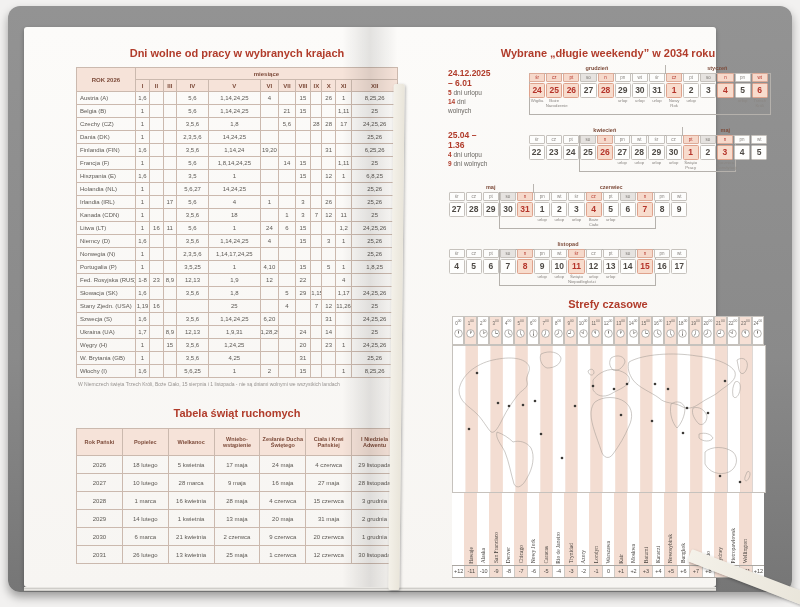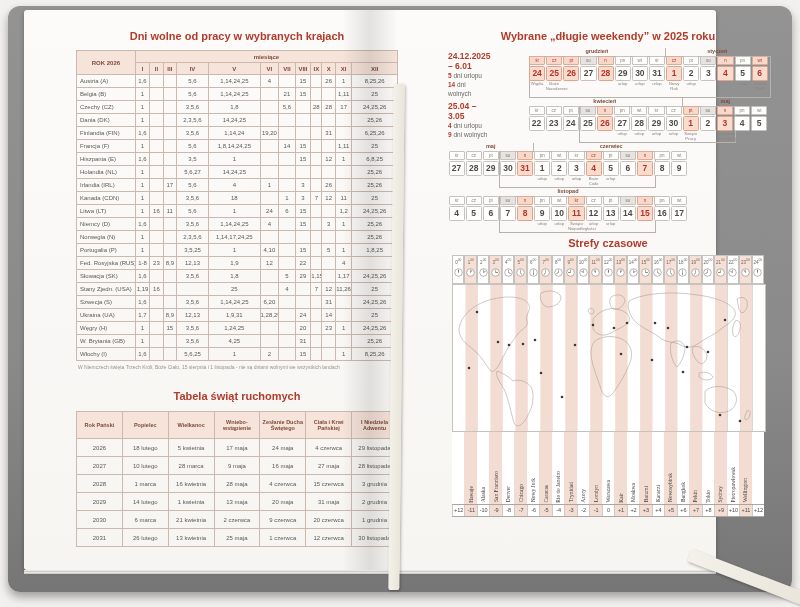--- a/index.html
+++ b/index.html
@@ -1,20 +1,20 @@
 <!DOCTYPE html>
 <html><head>
 <meta charset="utf-8">
 <style>
   html,body{margin:0;padding:0;width:800px;height:607px;overflow:hidden;
     background:#f2f1f0;font-family:"Liberation Sans",sans-serif;}
   .cover{position:absolute;left:8px;top:6px;width:784px;height:586px;
     background:linear-gradient(180deg,#939393 0%,#8a8a8a 60%,#767676 100%);
     border-radius:12px;box-shadow:0 5px 10px rgba(0,0,0,.35);}
-  .pages{position:absolute;left:24px;top:10px;width:692px;height:560px;
+  .pages{position:absolute;left:24px;top:27px;width:692px;height:560px;
     background:linear-gradient(180deg,#fcfbf9,#f7f5f2);border-radius:3px;
     box-shadow:0 2px 4px rgba(0,0,0,.3);}
   .pages:after{content:"";position:absolute;left:46%;top:0;width:8%;height:100%;
     background:linear-gradient(90deg,rgba(0,0,0,0),rgba(0,0,0,.10) 50%,rgba(0,0,0,0));}
   .pages:before{content:"";position:absolute;left:0;bottom:-4px;width:100%;height:4px;
     background:repeating-linear-gradient(180deg,#e8e6e2 0 1px,#cfcdc9 1px 2px);}
   .left-page{position:absolute;left:30px;top:6px;width:366px;}
   .right-page{position:absolute;left:424px;top:6px;width:320px;}
   .sec-title{color:#b13c2b;font-weight:bold;font-size:11px;text-align:center;margin-top:14px;}
   
@@ -25,21 +25,21 @@
   .ht thead th{background:#f6e3d9;color:#7d4b3a;font-weight:bold;height:11px;}
   .ht tbody th{text-align:left;padding-left:3px;}
   .footnote{font-size:5px;color:#979390;margin:3px 0 0 24px;}
   .t2{margin-top:20px;}
   .ft{width:322px;margin:9px auto 0;font-size:6px;color:#5d5954;}
   .ft th,.ft td{border:0.5px solid #cbb9ae;text-align:center;padding:1px 2px;}
   .ft thead th{background:#f6e3d9;color:#7d4b3a;font-weight:bold;height:24px;font-size:5.5px;}
   .ft td{height:15px;}
   
   #weekend-blocks{margin-top:6px;}
-  .wk-block{display:flex;margin-bottom:0;gap:38px;}
+  .wk-block{display:flex;margin-bottom:12px;gap:38px;}
   .wk-info{width:80px;padding-top:3px;}
   .wk-range{color:#b13c2b;font-weight:bold;font-size:8.5px;margin-bottom:1px;}
   .wk-line{font-size:6.5px;color:#6b6762;line-height:1.35;}
   .wk-line b{color:#b13c2b;}
   .wk-strip{position:relative;width:240px;flex:none;}
   .wk-months{display:flex;height:8px;font-size:5.5px;color:#7d4b3a;font-weight:bold;text-align:center;}
   .wk-month+.wk-month{border-left:0.5px solid #b9b5b0;}
   .wk-days{display:flex;position:relative;z-index:2;}
   .wk-day{width:17.14px;flex:none;}
   .wk-dow{height:7px;line-height:7px;font-size:4.5px;text-align:center;margin:0 0.5px;
@@ -521,21 +521,21 @@
                 <td>25 maja</td>
                 <td>1 czerwca</td>
                 <td>12 czerwca</td>
                 <td>30 listopada</td>
               </tr>
             </tbody>
           </table>
         </div>
     </div>
     <div class="right-page">
-      <div class="sec-title">Wybrane „długie weekendy” w 2025 roku</div>
+      <div class="sec-title">Wybrane „długie weekendy” w 2034 roku</div>
       <div id="weekend-blocks">
           <div class="wk-block">
             <div class="wk-info">
               <div class="wk-range">24.12.2025 – 6.01</div>
               <div class="wk-line"><b>5</b> dni urlopu</div>
               <div class="wk-line"><b>14</b> dni wolnych</div>
             </div>
             <div class="wk-strip">
               <div class="wk-months">
                 <div class="wk-month" style="width: 57.1429%;">grudzień</div>
@@ -611,21 +611,21 @@
                   <div class="wk-dow holiday">wt</div>
                   <div class="wk-num holiday">6</div>
                   <div class="wk-label">Trzech Króli</div>
                 </div>
               </div>
               <div class="wk-span" style="left: 0%; width: 100%;"></div>
             </div>
           </div>
           <div class="wk-block">
             <div class="wk-info">
-              <div class="wk-range">25.04 – 3.05</div>
+              <div class="wk-range">25.04 – 1.36</div>
               <div class="wk-line"><b>4</b> dni urlopu</div>
               <div class="wk-line"><b>9</b> dni wolnych</div>
             </div>
             <div class="wk-strip">
               <div class="wk-months">
                 <div class="wk-month" style="width: 64.2857%;">kwiecień</div>
                 <div class="wk-month" style="width: 35.7143%;">maj</div>
               </div>
               <div class="wk-days">
                 <div class="wk-day">

